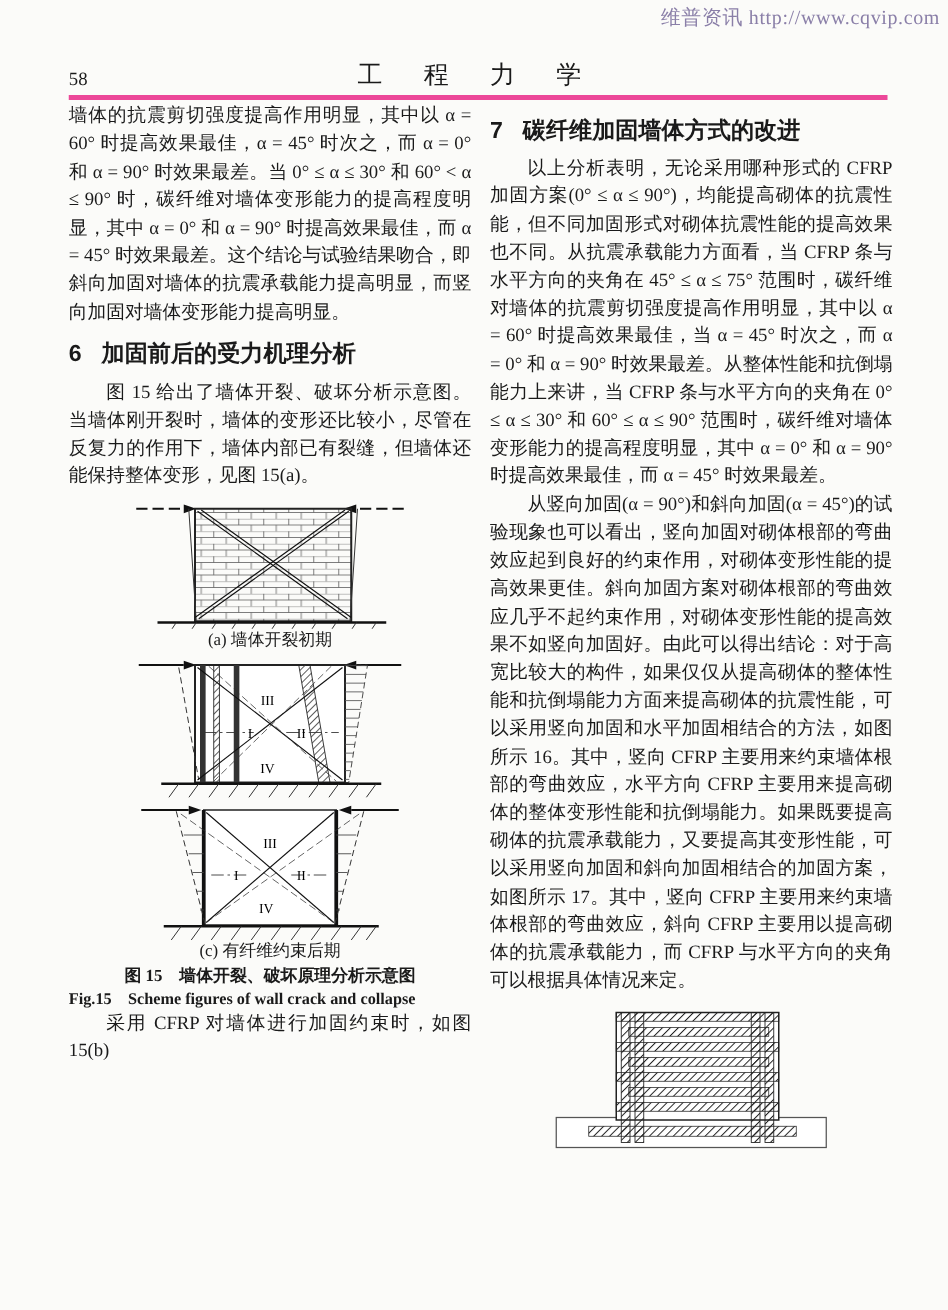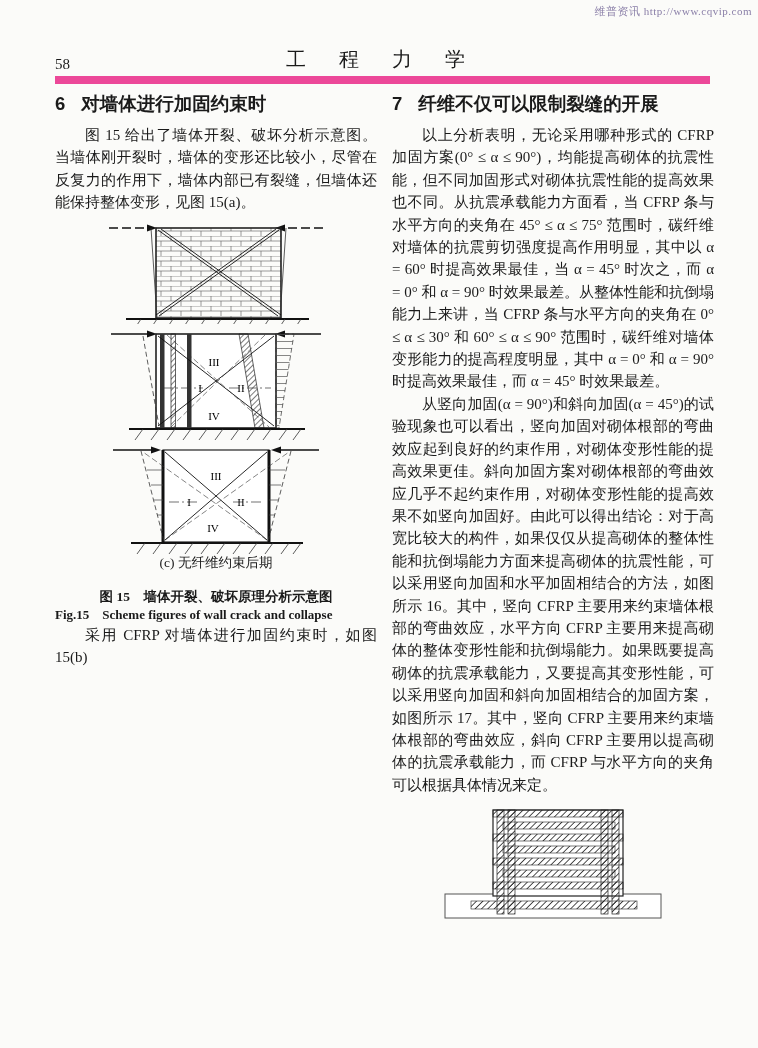--- a/index.html
+++ b/index.html
@@ -6,25 +6,25 @@
   html,body { width: 758px; height: 1048px; }
   body {
     position: relative;
     background: #fbfbf9;
     font-family: "Liberation Serif", serif;
     color: #1a1a1a;
     overflow: hidden;
   }
   .watermark {
     position: absolute; top: 4px; right: 6px;
-    font-size: 11px; color: #8a7fa8; letter-spacing: 0.5px;
+    font-size: 16px; color: #8a7fa8; letter-spacing: 0.5px;
   }
   .page-header {
     position: absolute; top: 46px; left: 55px; right: 48px;
-    border-bottom: 8px solid #ec4899;
+    border-bottom: 4px solid #ec4899;
     display: flex; align-items: flex-end; padding-bottom: 3px; gap: 14px;
   }
   .page-num { font-size: 15px; width: 120px; }
   .journal-title {
     flex: 1; text-align: center; font-size: 20px;
     letter-spacing: 14px; font-family: "Liberation Serif", serif;
   }
   .header-spacer { width: 120px; }
   .col {
     position: absolute; top: 82px; width: 322px;
@@ -36,39 +36,40 @@
   .para.no-indent { text-indent: 0; }
   .section-heading {
     font-family: "Liberation Sans", sans-serif;
     font-weight: bold; font-size: 18.5px;
     margin: 9px 0 7px 0; line-height: 26px; text-align: left;
   }
   .section-heading .sec-num { margin-right: 16px; }
   figure { margin: 2px 0 0 0; text-align: center; }
   figure svg { display: block; margin: 0 auto; }
   .subcaption { font-size: 13.5px; line-height: 17px; margin: 0 0 2px 0; text-align: center; }
-  .fig-caption-cn { font-size: 13.5px; font-weight: bold; line-height: 19px; text-align: center; margin-top: 16px; }
+  .fig-caption-cn { font-size: 13.5px; font-weight: bold; line-height: 19px; text-align: center; margin-top: 2px; }
   .fig-caption-en { font-size: 13px; font-weight: bold; line-height: 18px; text-align: left; font-family: "Liberation Serif", serif; }
   .fig-label { font-size: 11px; font-family: "Liberation Serif", serif; }
 </style>
 </head>
 <body>
 
 <div class="watermark">维普资讯 http://www.cqvip.com</div>
 
 <div class="page-header">
   <div class="page-num">58</div>
   <div class="journal-title">工 程 力 学</div>
   <div class="header-spacer"></div>
 </div>
 
 <div class="col col-left">
 
-
-  <h2 class="section-heading"><span class="sec-num">6</span><span>对墙体进行加固约束时</span></h2>
+  <p class="para no-indent">墙体的抗震剪切强度提高作用明显，其中以 α = 60° 时提高效果最佳，α = 45° 时次之，而 α = 0° 和 α = 90° 时效果最差。当 0° ≤ α ≤ 30° 和 60° &lt; α ≤ 90° 时，碳纤维对墙体变形能力的提高程度明显，其中 α = 0° 和 α = 90° 时提高效果最佳，而 α = 45° 时效果最差。这个结论与试验结果吻合，即斜向加固对墙体的抗震承载能力提高明显，而竖向加固对墙体变形能力提高明显。</p>
+
+  <h2 class="section-heading"><span class="sec-num">6</span><span>加固前后的受力机理分析</span></h2>
 
   <p class="para">图 15 给出了墙体开裂、破坏分析示意图。当墙体刚开裂时，墙体的变形还比较小，尽管在反复力的作用下，墙体内部已有裂缝，但墙体还能保持整体变形，见图 15(a)。</p>
 
   <figure>
 
     <svg width="230" height="108" viewBox="0 0 230 108">
       <defs>
         <pattern id="brick" width="20" height="10" patternUnits="userSpaceOnUse">
           <path d="M0 0 H20 M0 5 H20 M10 0 V5 M0 5 V10 M20 5 V10" stroke="#555" stroke-width="0.6" fill="none"></path>
         </pattern>
@@ -85,20 +86,21 @@
       <line x1="185" y1="12" x2="179" y2="102" stroke="#333" stroke-width="0.8"></line>
 
       <line x1="57" y1="14" x2="177" y2="100" stroke="#111" stroke-width="0.9"></line>
       <line x1="60" y1="13" x2="180" y2="99" stroke="#111" stroke-width="0.9"></line>
       <line x1="178" y1="14" x2="58" y2="100" stroke="#111" stroke-width="0.9"></line>
       <line x1="175" y1="13" x2="55" y2="99" stroke="#111" stroke-width="0.9"></line>
 
       <line x1="25" y1="103" x2="208" y2="103" stroke="#111" stroke-width="2"></line>
       <path d="M40 103 l-8 12 M56 103 l-8 12 M72 103 l-8 12 M88 103 l-8 12 M104 103 l-8 12 M120 103 l-8 12 M136 103 l-8 12 M152 103 l-8 12 M168 103 l-8 12 M184 103 l-8 12 M200 103 l-8 12" stroke="#333" stroke-width="0.8"></path>
     </svg>
+    <div class="subcaption">(a) 墙体开裂初期</div>
 
     <svg width="230" height="116" viewBox="0 0 230 116">
       <defs>
         <pattern id="diagband" width="4" height="4" patternUnits="userSpaceOnUse" patternTransform="rotate(45)">
           <line x1="0" y1="0" x2="0" y2="4" stroke="#444" stroke-width="1.4"></line>
         </pattern>
         <pattern id="course" width="8" height="7" patternUnits="userSpaceOnUse">
           <line x1="0" y1="3.5" x2="8" y2="3.5" stroke="#555" stroke-width="0.7"></line>
         </pattern>
       </defs>
@@ -161,33 +163,33 @@
       <line x1="132" y1="62" x2="162" y2="62" stroke="#333" stroke-width="0.7" stroke-dasharray="10 3 2 3"></line>
 
       <text class="fig-label" x="115" y="40" text-anchor="middle">III</text>
       <text class="fig-label" x="88" y="66" text-anchor="middle">I</text>
       <text class="fig-label" x="140" y="66" text-anchor="middle">II</text>
       <text class="fig-label" x="112" y="92" text-anchor="middle">IV</text>
 
       <line x1="30" y1="103" x2="202" y2="103" stroke="#111" stroke-width="2"></line>
       <path d="M44 103 l-8 11 M60 103 l-8 11 M76 103 l-8 11 M92 103 l-8 11 M108 103 l-8 11 M124 103 l-8 11 M140 103 l-8 11 M156 103 l-8 11 M172 103 l-8 11 M188 103 l-8 11 M200 103 l-8 11" stroke="#333" stroke-width="0.8"></path>
     </svg>
-    <div class="subcaption">(c) 无纤维约束后期</div>
+    <div class="subcaption">(c) 有纤维约束后期</div>
 
     <div class="fig-caption-cn">图 15　墙体开裂、破坏原理分析示意图</div>
     <div class="fig-caption-en">Fig.15　Scheme figures of wall crack and collapse</div>
   </figure>
 
   <p class="para">采用 CFRP 对墙体进行加固约束时，如图 15(b)</p>
 </div>
 
 <div class="col col-right">
 
 
-  <h2 class="section-heading"><span class="sec-num">7</span><span>纤维不仅可以限制裂缝的开展</span></h2>
+  <h2 class="section-heading"><span class="sec-num">7</span><span>碳纤维加固墙体方式的改进</span></h2>
 
   <p class="para">以上分析表明，无论采用哪种形式的 CFRP 加固方案(0° ≤ α ≤ 90°)，均能提高砌体的抗震性能，但不同加固形式对砌体抗震性能的提高效果也不同。从抗震承载能力方面看，当 CFRP 条与水平方向的夹角在 45° ≤ α ≤ 75° 范围时，碳纤维对墙体的抗震剪切强度提高作用明显，其中以 α = 60° 时提高效果最佳，当 α = 45° 时次之，而 α = 0° 和 α = 90° 时效果最差。从整体性能和抗倒塌能力上来讲，当 CFRP 条与水平方向的夹角在 0° ≤ α ≤ 30° 和 60° ≤ α ≤ 90° 范围时，碳纤维对墙体变形能力的提高程度明显，其中 α = 0° 和 α = 90° 时提高效果最佳，而 α = 45° 时效果最差。</p>
   <p class="para">从竖向加固(α = 90°)和斜向加固(α = 45°)的试验现象也可以看出，竖向加固对砌体根部的弯曲效应起到良好的约束作用，对砌体变形性能的提高效果更佳。斜向加固方案对砌体根部的弯曲效应几乎不起约束作用，对砌体变形性能的提高效果不如竖向加固好。由此可以得出结论：对于高宽比较大的构件，如果仅仅从提高砌体的整体性能和抗倒塌能力方面来提高砌体的抗震性能，可以采用竖向加固和水平加固相结合的方法，如图所示 16。其中，竖向 CFRP 主要用来约束墙体根部的弯曲效应，水平方向 CFRP 主要用来提高砌体的整体变形性能和抗倒塌能力。如果既要提高砌体的抗震承载能力，又要提高其变形性能，可以采用竖向加固和斜向加固相结合的加固方案，如图所示 17。其中，竖向 CFRP 主要用来约束墙体根部的弯曲效应，斜向 CFRP 主要用以提高砌体的抗震承载能力，而 CFRP 与水平方向的夹角可以根据具体情况来定。</p>
 
   <figure style="margin-top:8px;">
     <svg width="240" height="118" viewBox="0 0 240 118">
       <defs>
         <pattern id="h45" width="4.5" height="4.5" patternUnits="userSpaceOnUse" patternTransform="rotate(45)">
           <line x1="0" y1="0" x2="0" y2="4.5" stroke="#222" stroke-width="1.6"></line>
         </pattern>

